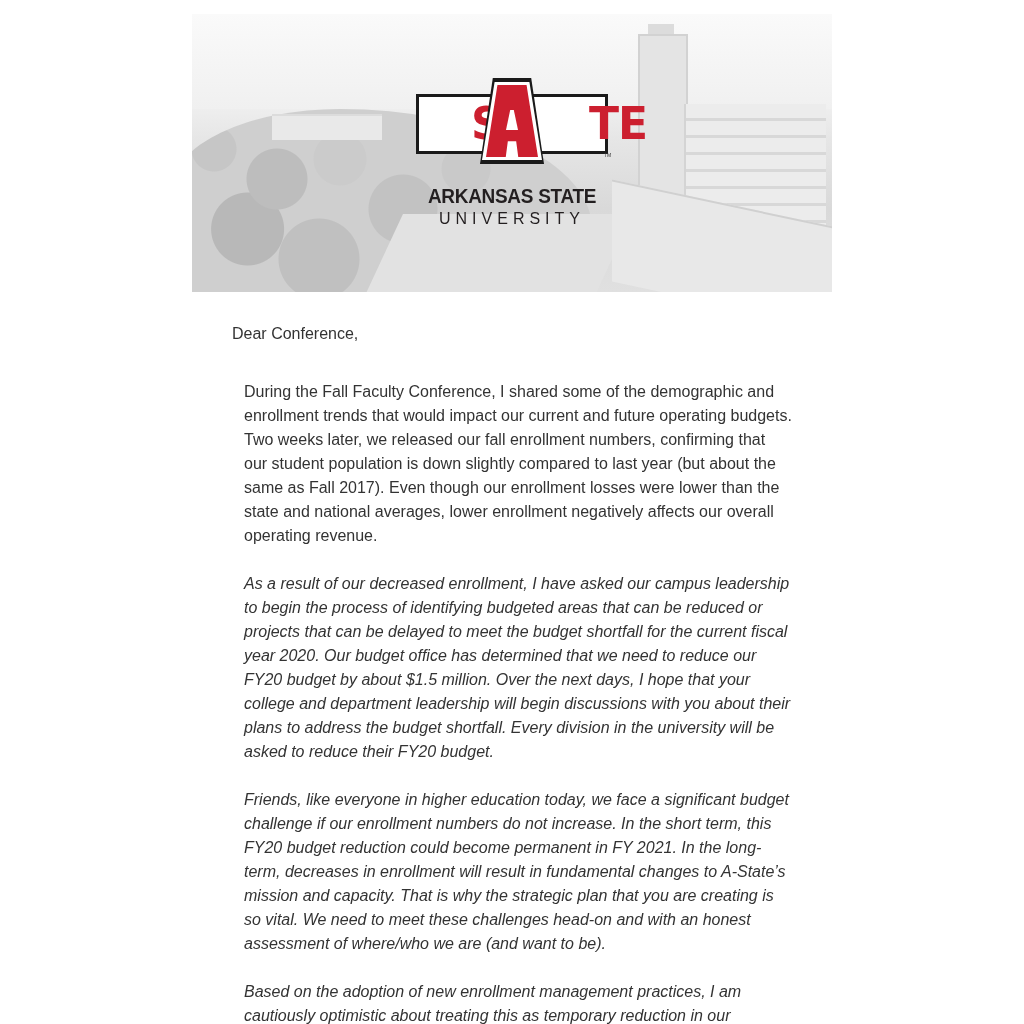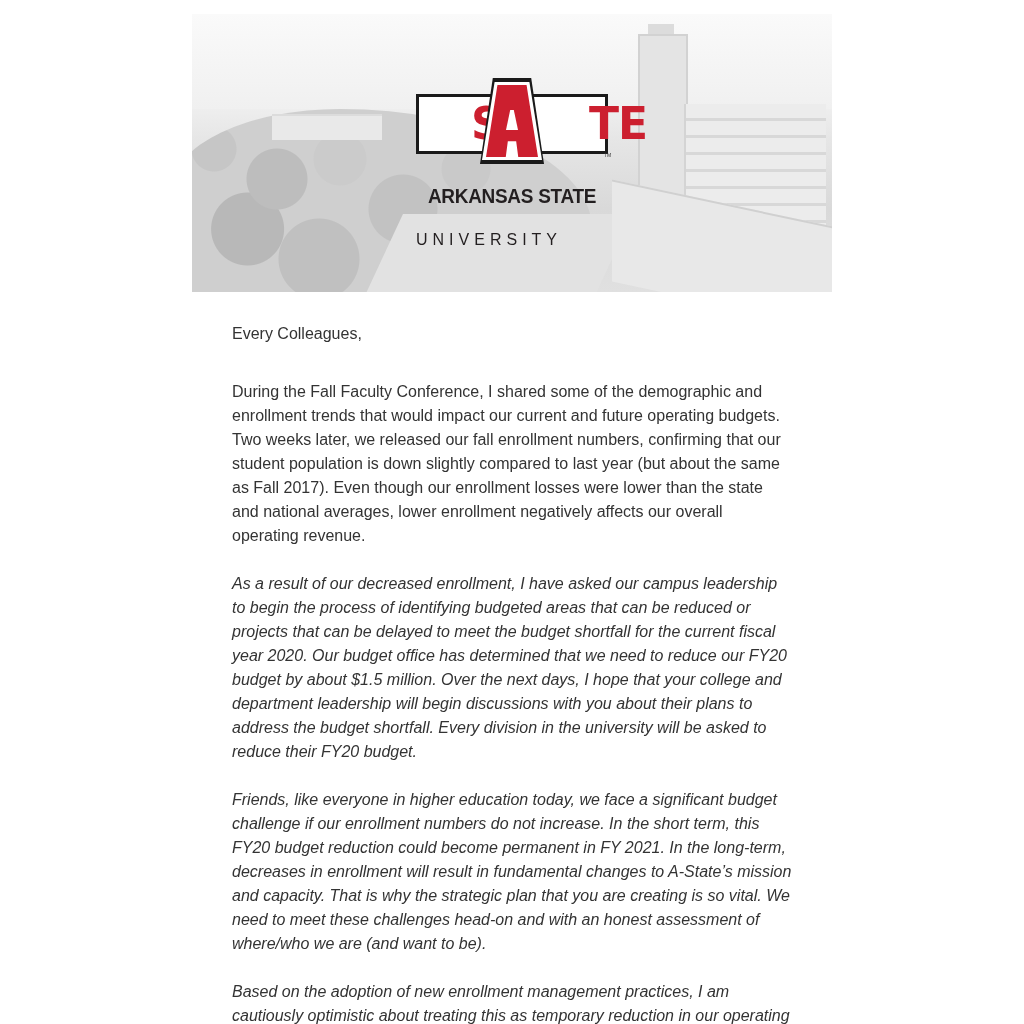--- a/index.html
+++ b/index.html
@@ -41,25 +41,25 @@
     .big-a-wrap { position: absolute; left: 64px; top: -2px; width: 64px; height: 86px; background: #1a1a1a;
       clip-path: polygon(20% 0, 80% 0, 100% 100%, 0 100%); }
     .big-a { position: absolute; left: 66px; top: 2px; width: 60px; height: 78px; background: #ffffff;
       clip-path: polygon(21% 0, 79% 0, 100% 100%, 0 100%); }
     .big-a-red { position: absolute; left: 70px; top: 5px; width: 52px; height: 72px; background: #cc1f2f;
       clip-path: polygon(22% 0, 78% 0, 100% 100%, 62% 100%, 58% 78%, 42% 78%, 38% 100%, 0 100%); }
     .big-a-hole { position: absolute; left: 90px; top: 30px; width: 12px; height: 20px; background: #ffffff;
       clip-path: polygon(35% 0, 65% 0, 100% 100%, 0 100%); }
     .tm { position: absolute; left: 188px; top: 72px; font-size: 5px; color: #333; }
     .uni-name { position: absolute; left: 0; top: 106px; width: 192px; text-align: center; font-family: "Liberation Sans", sans-serif; font-weight: bold; font-size: 19px; color: #231f20; letter-spacing: -0.3px; transform: scaleY(1.05); }
-    .uni-sub { position: absolute; left: 0; top: 130px; width: 192px; font-family: "Liberation Sans", sans-serif; font-size: 16px; color: #231f20; letter-spacing: 5px; margin-top: 21px; }
+    .uni-sub { position: absolute; left: 0; top: 130px; width: 192px; text-align: center; font-family: "Liberation Sans", sans-serif; font-size: 16px; color: #231f20; letter-spacing: 5px; }
 
     .content { padding: 0 40px; color: #333333; font-size: 16px; line-height: 24px; }
     .greeting { margin: 30px 0 0 0; }
-    .para { margin: 34px 0 0 0; }
+    .para { margin: 34px 0 0 12px; }
     .para + .para { margin-top: 24px; font-style: italic; }
   </style>
 </head>
 <body>
 
 <div class="email">
   <div class="banner">
     <div class="sky"></div>
     <div class="trees"></div>
     <div class="far-building"></div>
@@ -82,19 +82,19 @@
       <div class="big-a"></div>
       <div class="big-a-red"></div>
       <div class="big-a-hole"></div>
       <span class="tm">TM</span>
       <div class="uni-name">ARKANSAS STATE</div>
       <div class="uni-sub">UNIVERSITY</div>
     </div>
   </div>
 
   <div class="content">
-    <p class="greeting">Every Colleagues,</p>
+    <p class="greeting">Dear Conference,</p>
     <p class="para">During the Fall Faculty Conference, I shared some of the demographic and enrollment trends that would impact our current and future operating budgets. Two weeks later, we released our fall enrollment numbers, confirming that our student population is down slightly compared to last year (but about the same as Fall 2017). Even though our enrollment losses were lower than the state and national averages, lower enrollment negatively affects our overall operating revenue.</p>
     <p class="para">As a result of our decreased enrollment, I have asked our campus leadership to begin the process of identifying budgeted areas that can be reduced or projects that can be delayed to meet the budget shortfall for the current fiscal year 2020. Our budget office has determined that we need to reduce our FY20 budget by about $1.5 million. Over the next days, I hope that your college and department leadership will begin discussions with you about their plans to address the budget shortfall. Every division in the university will be asked to reduce their FY20 budget.</p>
     <p class="para">Friends, like everyone in higher education today, we face a significant budget challenge if our enrollment numbers do not increase. In the short term, this FY20 budget reduction could become permanent in FY 2021. In the long-term, decreases in enrollment will result in fundamental changes to A-State’s mission and capacity. That is why the strategic plan that you are creating is so vital. We need to meet these challenges head-on and with an honest assessment of where/who we are (and want to be).</p>
     <p class="para">Based on the adoption of new enrollment management practices, I am cautiously optimistic about treating this as temporary reduction in our operating</p>
   </div>
 </div>
 
 </body></html>

